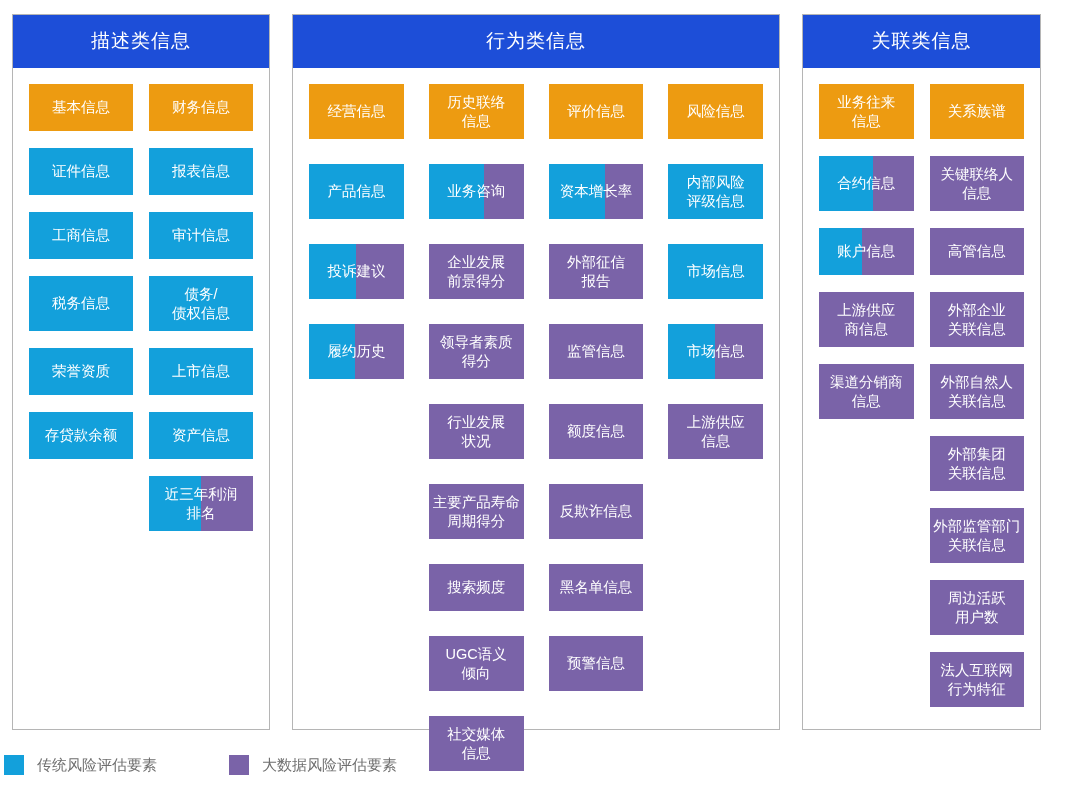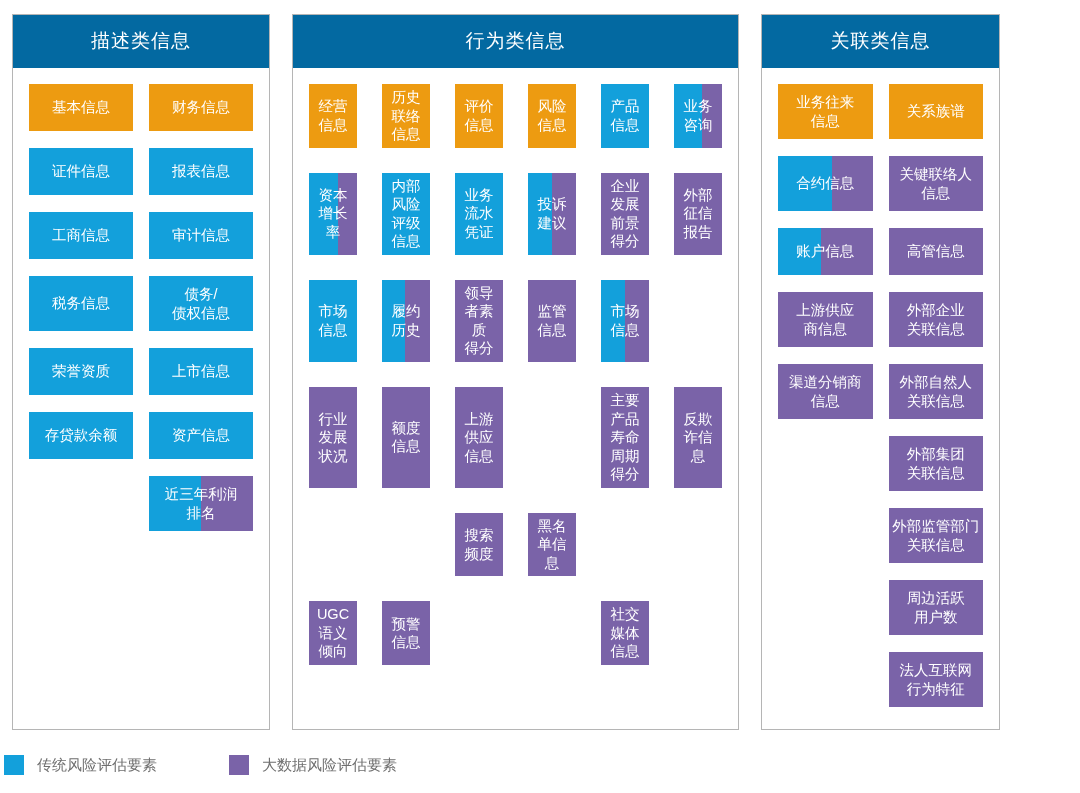--- a/index.html
+++ b/index.html
@@ -24,45 +24,45 @@
   }
   .column{
     border:1px solid #b5b5b5;
     background:#ffffff;
     box-sizing:border-box;
     display:flex;
     flex-direction:column;
     height:716px;
   }
   .col-descriptive{width:258px;}
-  .col-behavior{width:447px;}
+  .col-behavior{width:488px;}
   .col-relation{width:239px;}
 
   .col-header{
-    background:#0369a1;
+    background:#1d4ed8;
     color:#ffffff;
     font-size:19px;
     letter-spacing:1px;
     text-align:center;
     padding:13px 0 14px 0;
     flex:0 0 auto;
   }
   .col-body{
     flex:1 1 auto;
     padding:16px 16px 10px 16px;
     box-sizing:border-box;
   }
   .grid{
     display:grid;
     column-gap:16px;
     row-gap:17px;
     align-content:start;
   }
   .grid-2{grid-template-columns:repeat(2,1fr);}
-  .grid-4{grid-template-columns:repeat(6,1fr);gap:25px;}
+  .grid-4{grid-template-columns:repeat(4,1fr);gap:25px;}
 
   .cell{min-height:47px;}
   .cell.empty{background:transparent;}
 
   .chip{
     position:relative;
     min-height:47px;
     display:flex;
     align-items:center;
     justify-content:center;
@@ -202,25 +202,20 @@
             </div>
             <div class="chip">
               <span class="chip-bg" style="background: linear-gradient(to right, rgb(19, 160, 219) 0px, rgb(19, 160, 219) 60%, rgb(122, 99, 168) 60%, rgb(122, 99, 168) 100%);"></span>
               <span class="chip-label">资本增长率</span>
             </div>
             <div class="chip tall">
               <span class="chip-bg" style="background: rgb(19, 160, 219);"></span>
               <span class="chip-label">内部风险
 评级信息</span>
             </div>
-            <div class="chip tall">
-              <span class="chip-bg" style="background: rgb(19, 160, 219);"></span>
-              <span class="chip-label">业务流水
-凭证</span>
-            </div>
             <div class="chip">
               <span class="chip-bg" style="background: linear-gradient(to right, rgb(19, 160, 219) 0px, rgb(19, 160, 219) 50%, rgb(122, 99, 168) 50%, rgb(122, 99, 168) 100%);"></span>
               <span class="chip-label">投诉建议</span>
             </div>
             <div class="chip tall">
               <span class="chip-bg" style="background: rgb(122, 99, 168);"></span>
               <span class="chip-label">企业发展
 前景得分</span>
             </div>
             <div class="chip tall">

